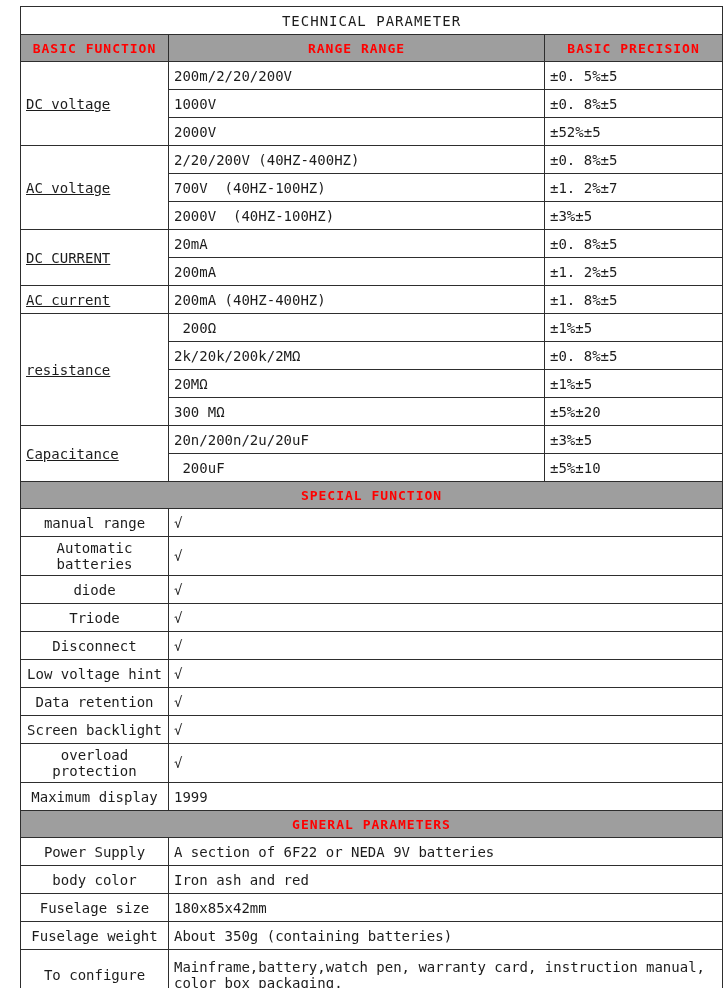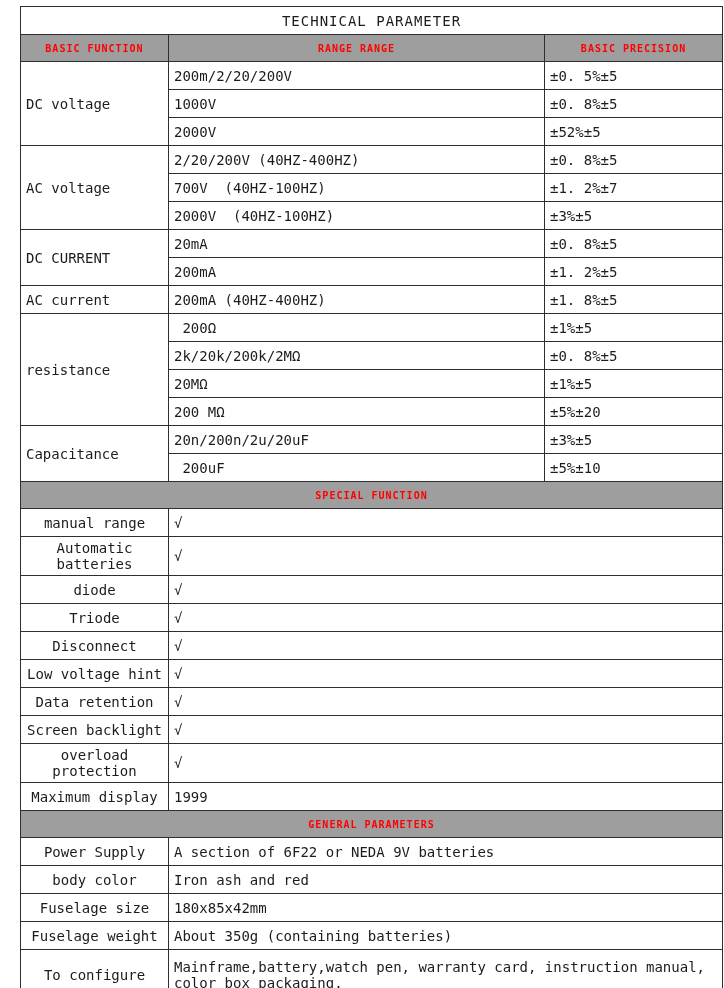--- a/index.html
+++ b/index.html
@@ -35,28 +35,29 @@
     text-align: center;
     font-size: 17px;
     height: 26px;
     letter-spacing: 1px;
     color: #111111;
   }
   tr.hdr td {
     background: var(--hdr-bg, #9e9e9e);
     color: var(--hdr-fg, #ff0000);
     text-align: center;
-    font-size: 10px;
+    font-size: 13px;
     font-weight: 600;
     letter-spacing: 1px;
     height: 20px;
   }
   td.func-cell {
     padding-left: 4px;
     font-size: 15px;
+    text-decoration: underline;
   }
   td.range-cell { padding-left: 6px; }
   td.prec-cell { padding-left: 4px; }
   td.label-cell {
     text-align: center;
     font-size: 14px;
   }
   td.sp-val { padding-left: 56px; }
   td.gen-val { padding-left: 14px; }
 </style>
@@ -133,21 +134,21 @@
     </tr>
     <tr>
       <td class="range-cell">2k/20k/200k/2MΩ</td>
       <td class="prec-cell">±0. 8%±5</td>
     </tr>
     <tr>
       <td class="range-cell">20MΩ</td>
       <td class="prec-cell">±1%±5</td>
     </tr>
     <tr>
-      <td class="range-cell">200 MΩ</td>
+      <td class="range-cell">300 MΩ</td>
       <td class="prec-cell">±5%±20</td>
     </tr>
 
     <tr>
       <td rowspan="2" class="func-cell">Capacitance</td>
       <td class="range-cell">20n/200n/2u/20uF</td>
       <td class="prec-cell">±3%±5</td>
     </tr>
     <tr>
       <td class="range-cell"> 200uF</td>

